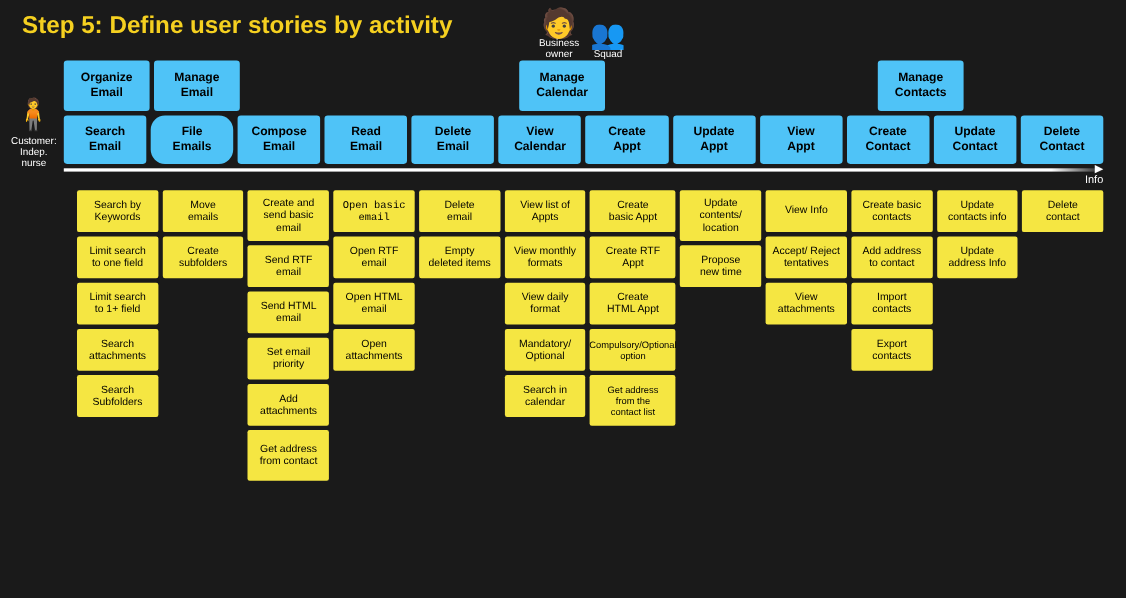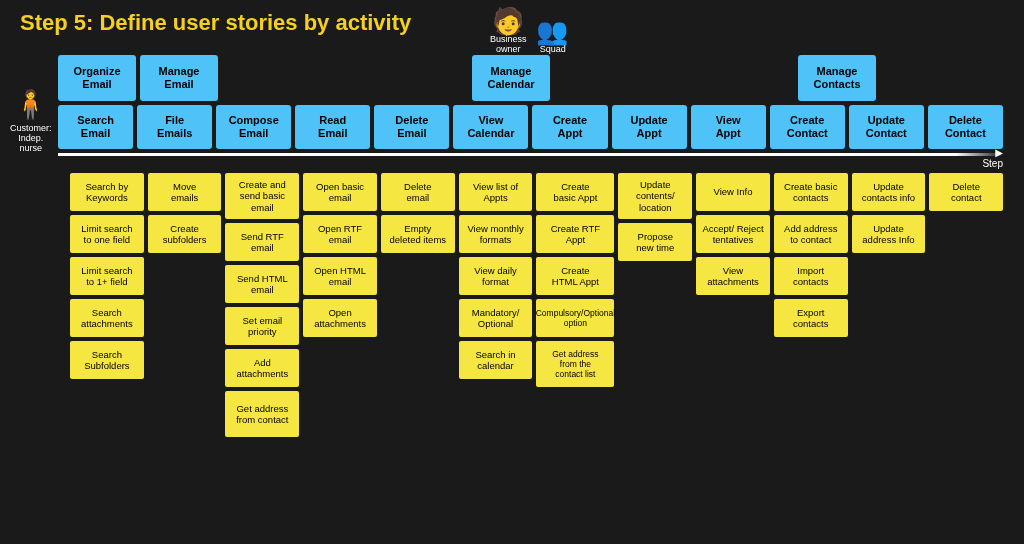--- a/index.html
+++ b/index.html
@@ -151,35 +151,35 @@
     <div class="blue-card" style="width:78px;height:46px;">Organize<br>Email</div>
     <div class="blue-card" style="width:78px;height:46px;">Manage<br>Email</div>
     <div style="width:246px;"></div>
     <div class="blue-card" style="width:78px;height:46px;">Manage<br>Calendar</div>
     <div style="width:240px;"></div>
     <div class="blue-card" style="width:78px;height:46px;">Manage<br>Contacts</div>
   </div>
 
   <div class="row-stories">
     <div class="blue-card" style="width:78px;height:44px;">Search<br>Email</div>
-    <div class="blue-card" style="width:78px;height:44px;">File<br>Emails</div>
+    <div class="blue-card" style="width:78px;height:44px;border-radius:13px;">File<br>Emails</div>
     <div class="blue-card" style="width:78px;height:44px;">Compose<br>Email</div>
     <div class="blue-card" style="width:78px;height:44px;">Read<br>Email</div>
     <div class="blue-card" style="width:78px;height:44px;">Delete<br>Email</div>
     <div class="blue-card" style="width:78px;height:44px;">View<br>Calendar</div>
     <div class="blue-card" style="width:78px;height:44px;">Create<br>Appt</div>
     <div class="blue-card" style="width:78px;height:44px;">Update<br>Appt</div>
     <div class="blue-card" style="width:78px;height:44px;">View<br>Appt</div>
     <div class="blue-card" style="width:78px;height:44px;">Create<br>Contact</div>
     <div class="blue-card" style="width:78px;height:44px;">Update<br>Contact</div>
     <div class="blue-card" style="width:78px;height:44px;">Delete<br>Contact</div>
   </div>
 
   <div class="timeline-bar"></div>
-  <div class="timeline-label">Step</div>
+  <div class="timeline-label">Info</div>
 
   <div class="tasks-row">
 
     <div class="col" style="width:78px;">
       <div class="yellow-card" style="height:38px;">Search by<br>Keywords</div>
       <div class="yellow-card" style="height:38px;">Limit search<br>to one field</div>
       <div class="yellow-card" style="height:38px;">Limit search<br>to 1+ field</div>
       <div class="yellow-card" style="height:38px;">Search<br>attachments</div>
       <div class="yellow-card" style="height:38px;">Search<br>Subfolders</div>
     </div>
@@ -192,21 +192,21 @@
     <div class="col" style="width:78px;">
       <div class="yellow-card" style="height:46px;">Create and<br>send basic<br>email</div>
       <div class="yellow-card" style="height:38px;">Send RTF<br>email</div>
       <div class="yellow-card" style="height:38px;">Send HTML<br>email</div>
       <div class="yellow-card" style="height:38px;">Set email<br>priority</div>
       <div class="yellow-card" style="height:38px;">Add<br>attachments</div>
       <div class="yellow-card" style="height:46px;">Get address<br>from contact</div>
     </div>
 
     <div class="col" style="width:78px;">
-      <div class="yellow-card" style="height:38px;">Open basic<br>email</div>
+      <div class="yellow-card" style="height:38px;font-family:Liberation Mono, monospace;">Open basic<br>email</div>
       <div class="yellow-card" style="height:38px;">Open RTF<br>email</div>
       <div class="yellow-card" style="height:38px;">Open HTML<br>email</div>
       <div class="yellow-card" style="height:38px;">Open<br>attachments</div>
     </div>
 
     <div class="col" style="width:78px;">
       <div class="yellow-card" style="height:38px;">Delete<br>email</div>
       <div class="yellow-card" style="height:38px;">Empty<br>deleted items</div>
     </div>
 

